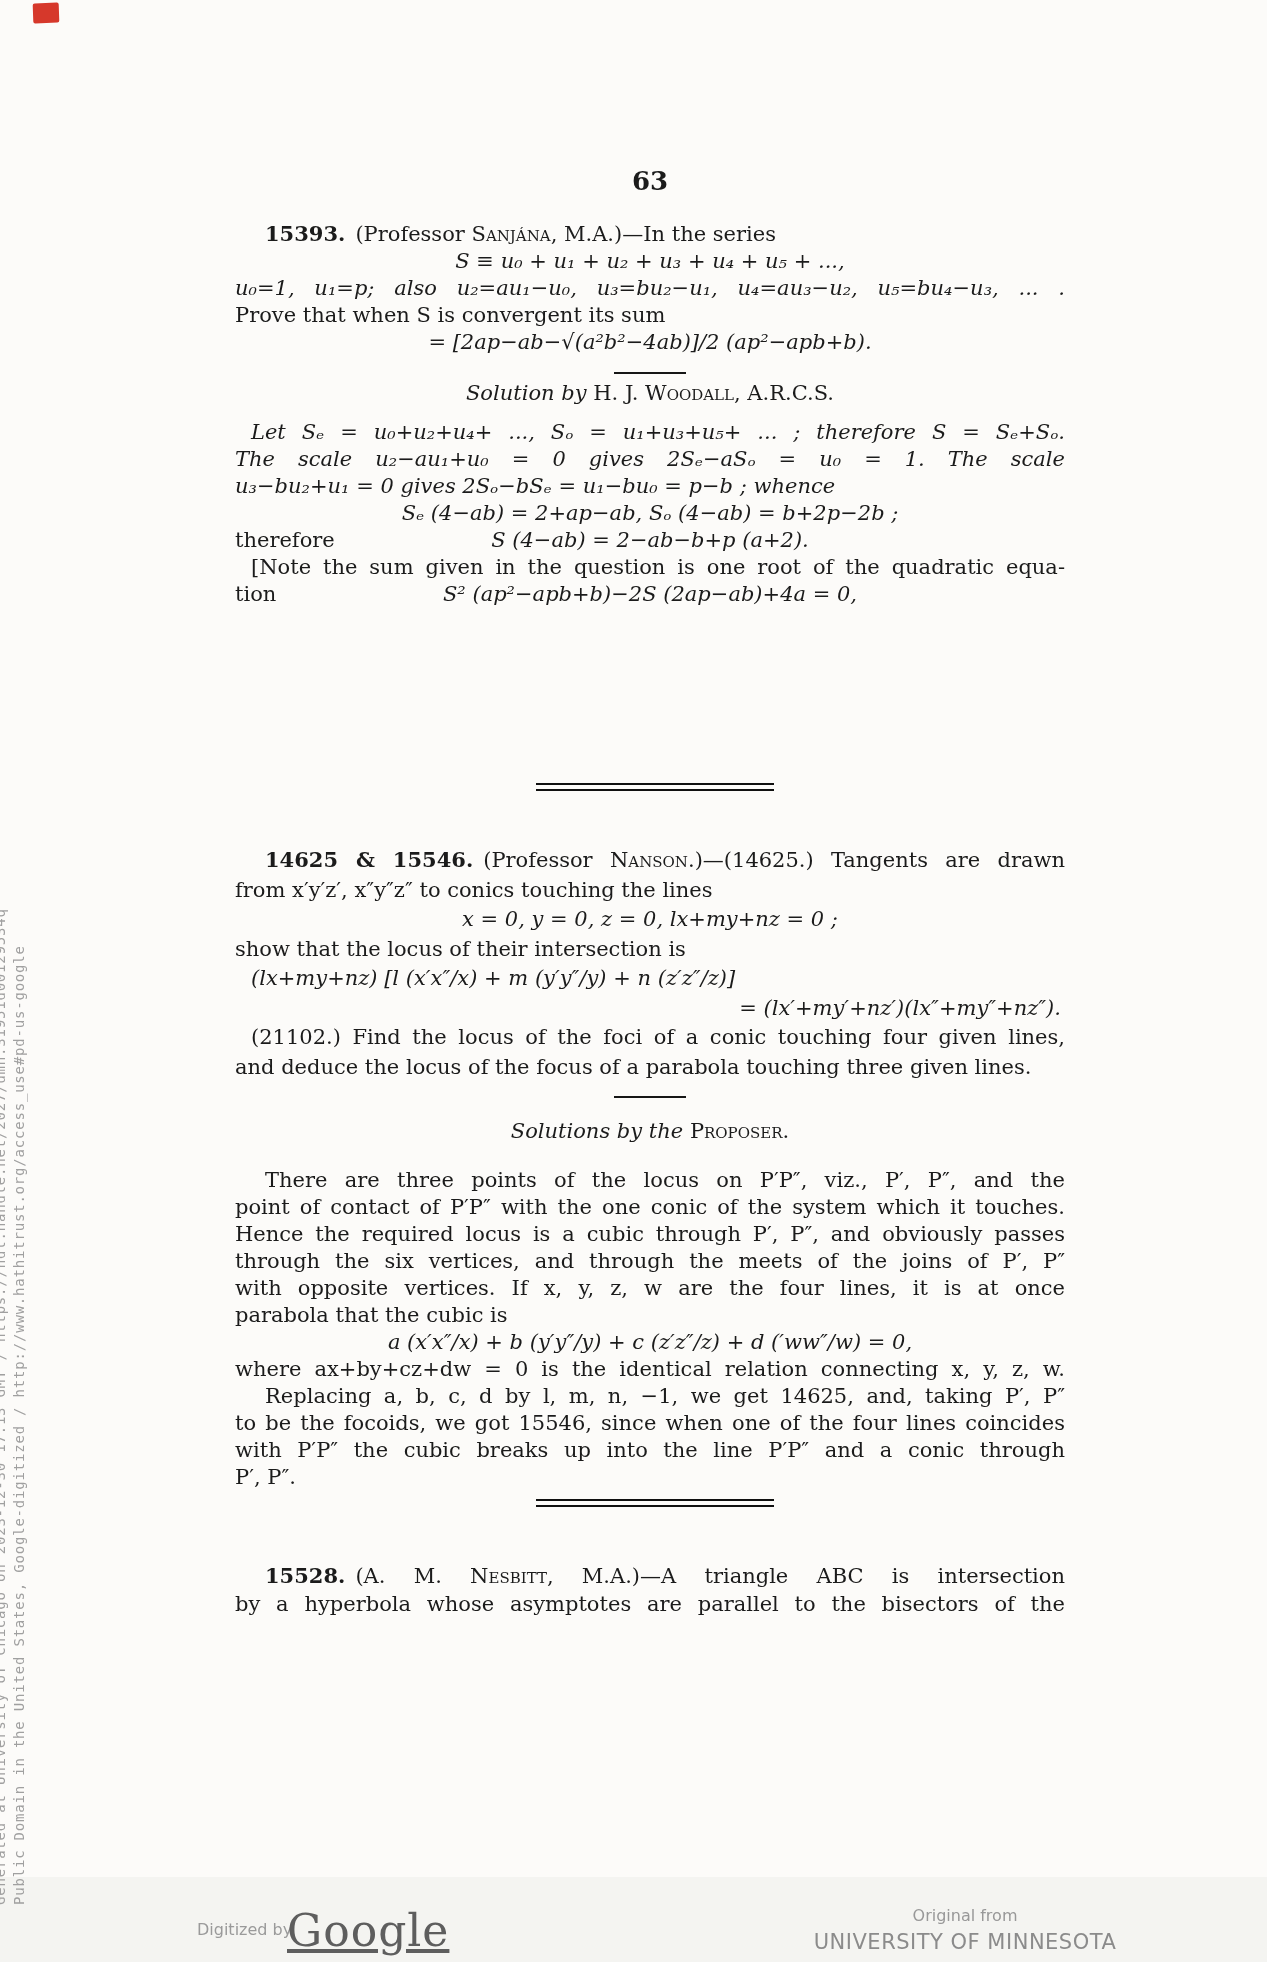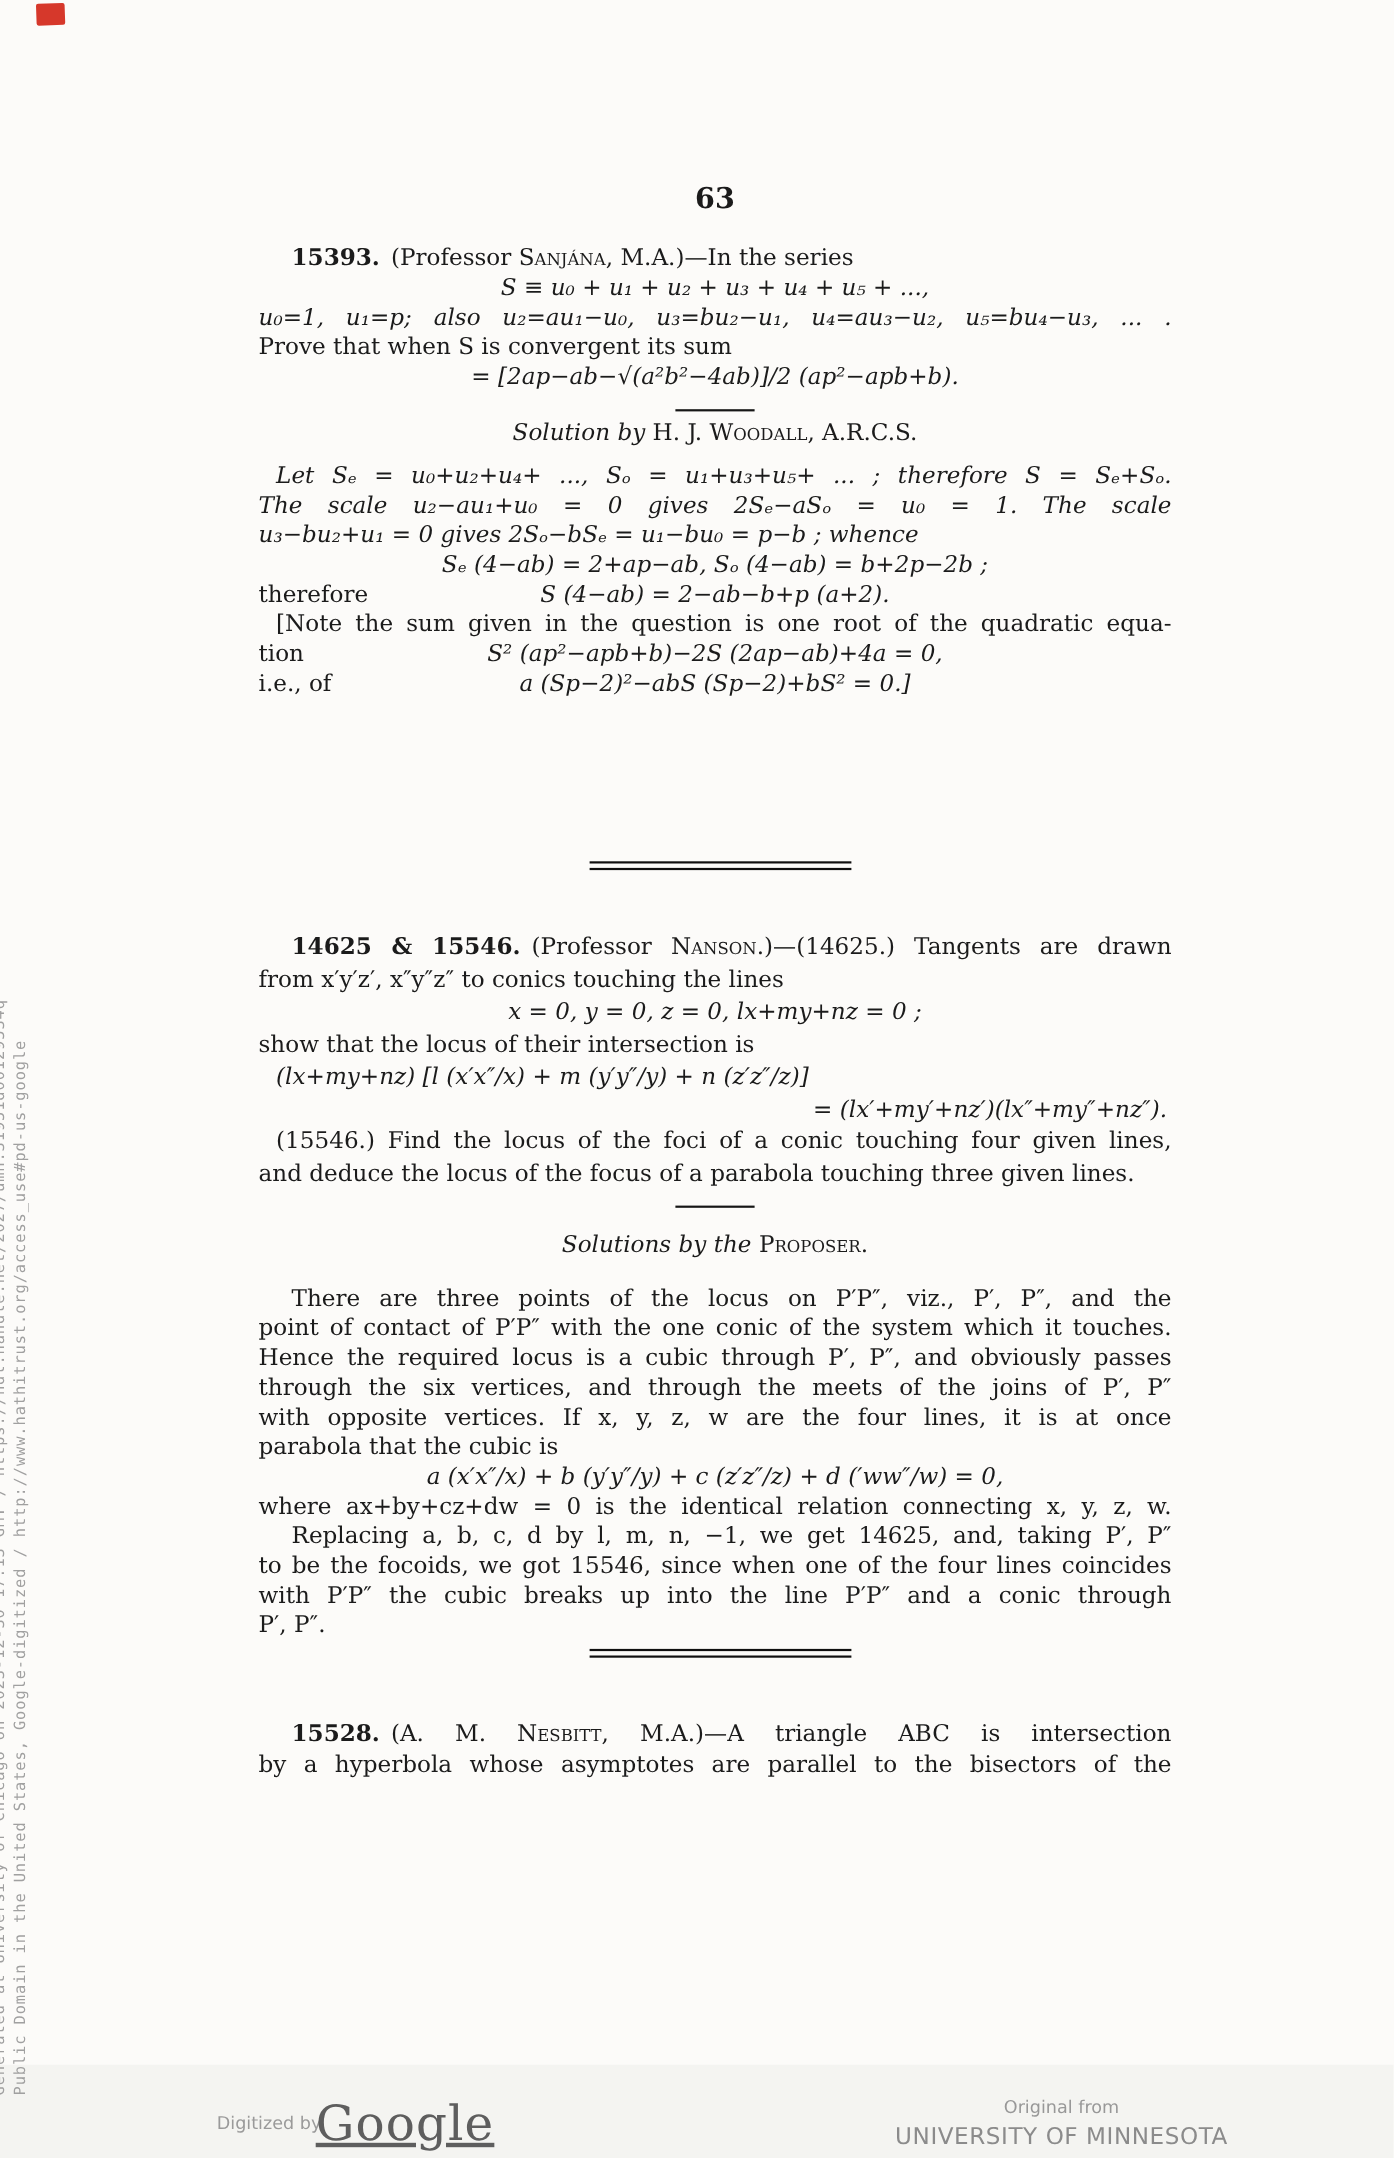--- a/index.html
+++ b/index.html
@@ -89,37 +89,34 @@
     <div class="ln eq j">The scale u₂−au₁+u₀ = 0 gives 2Sₑ−aSₒ = u₀ = 1. The scale</div>
     <div class="ln eq">u₃−bu₂+u₁ = 0 gives 2Sₒ−bSₑ = u₁−bu₀ = p−b ; whence</div>
     <div class="ln ctr eq">Sₑ (4−ab) = 2+ap−ab,   Sₒ (4−ab) = b+2p−2b ;</div>
     <div class="line-rel eq">
       <span class="lbl">therefore</span><span>S (4−ab) = 2−ab−b+p (a+2).</span>
     </div>
     <div class="ln ind2 j">[Note the sum given in the question is one root of the quadratic equa-</div>
     <div class="line-rel eq">
       <span class="lbl">tion</span><span>S² (ap²−apb+b)−2S (2ap−ab)+4a = 0,</span>
     </div>
-    <div class="line-rel eq">
-      <span class="lbl it">i.e., of</span><span>a (Sp−2)²−abS (Sp−2)+bS² = 0.]</span>
-    </div>
   </div>
 
   <div class="rule-double" style="top:783px"></div>
 
   <div class="col sec2" style="top:845px">
     <div class="ln st ind j">
       <span class="pnum">14625 &amp; 15546.</span><span>(Professor </span><span class="sc">Nanson</span><span>.)—(14625.) Tangents are drawn</span>
     </div>
     <div class="ln st">from x′y′z′, x″y″z″ to conics touching the lines</div>
     <div class="ln st ctr eq">x = 0,   y = 0,   z = 0,   lx+my+nz = 0 ;</div>
     <div class="ln st">show that the locus of their intersection is</div>
     <div class="ln st eq ind2">(lx+my+nz) [l (x′x″/x) + m (y′y″/y) + n (z′z″/z)]</div>
     <div class="ln st eq rt">= (lx′+my′+nz′)(lx″+my″+nz″).</div>
-    <div class="ln st ind2 j">(15546.)  Find the locus of the foci of a conic touching four given lines,</div>
+    <div class="ln st ind2 j">(21102.)  Find the locus of the foci of a conic touching four given lines,</div>
     <div class="ln st">and deduce the locus of the focus of a parabola touching three given lines.</div>
     <div class="rule-single r2"></div>
     <div class="sol-head m2">
       <span class="it">Solutions by the </span><span class="sc">Proposer.</span>
     </div>
     <div class="ln ind j" style="margin-top:22px">There are three points of the locus on P′P″, viz., P′, P″, and the</div>
     <div class="ln j">point of contact of P′P″ with the one conic of the system which it touches.</div>
     <div class="ln j">Hence the required locus is a cubic through P′, P″, and obviously passes</div>
     <div class="ln j">through the six vertices, and through the meets of the joins of P′, P″</div>
     <div class="ln j">with opposite vertices.  If x, y, z, w are the four lines, it is at once</div>

